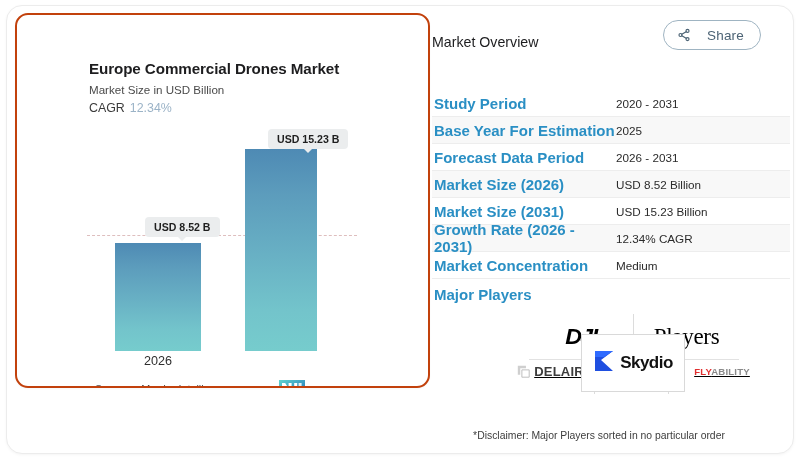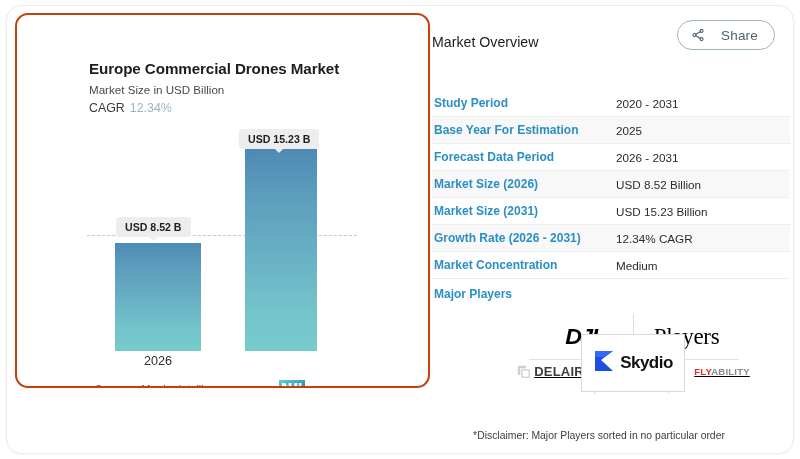--- a/index.html
+++ b/index.html
@@ -22,21 +22,21 @@
     background: #ffffff;
     border-radius: 16px;
     border: 1px solid #ececec;
     box-shadow: 0 1px 3px rgba(0,0,0,0.045);
     overflow: hidden;
   }
 
   
   .share-btn {
     position: absolute;
-    right: 18px; top: 14px;
+    right: 32px; top: 14px;
     height: 30px;
     padding: 0 16px 0 13px;
     display: flex; align-items: center; gap: 16px;
     border: 1px solid #9fb4c2;
     border-radius: 16px;
     background: #fff;
     color: #4c6375;
     font-size: 13.5px;
     letter-spacing: .2px;
     cursor: pointer;
@@ -87,20 +87,21 @@
   .bar.b2 { left: 228px; top: 134px; width: 72px; height: 202px; }
 
   .vlabel {
     position: absolute;
     background: #ebedee;
     color: #1f1f1f;
     font-size: 10.6px; font-weight: 700;
     padding: 4px 9px 4px 9px;
     border-radius: 4px;
     white-space: nowrap;
+    margin-left: 29px;
   }
   .vlabel:after {
     content:""; position:absolute; left:50%; bottom:-4px;
     margin-left:-4px; width:0; height:0;
     border-left:4px solid transparent; border-right:4px solid transparent;
     border-top:4px solid #ebedee;
   }
   .vlabel.v1 { left: 99px; top: 202px; }
   .vlabel.v2 { left: 222px; top: 114px; }
 
@@ -129,21 +130,21 @@
   .tbl { position: absolute; left: 425px; top: 84px; width: 358px; }
   .trow {
     display: flex; align-items: center;
     height: 27px;
     border-bottom: 1px solid #ededed;
     padding-left: 2px;
   }
   .trow.alt { background: #f8f8f8; }
   .trow .k {
     width: 182px;
-    font-size: 12px;
+    font-size: 15px;
     color: #2a8fc4;
     font-weight: 600;
   }
   .trow .v { font-size: 11.7px; color: #2b2b2b; }
   .trow.players { border-bottom: none; height: 30px; }
 
   
   .logos {
     position: absolute; left: 500px; top: 296px;
     width: 250px; height: 92px;

